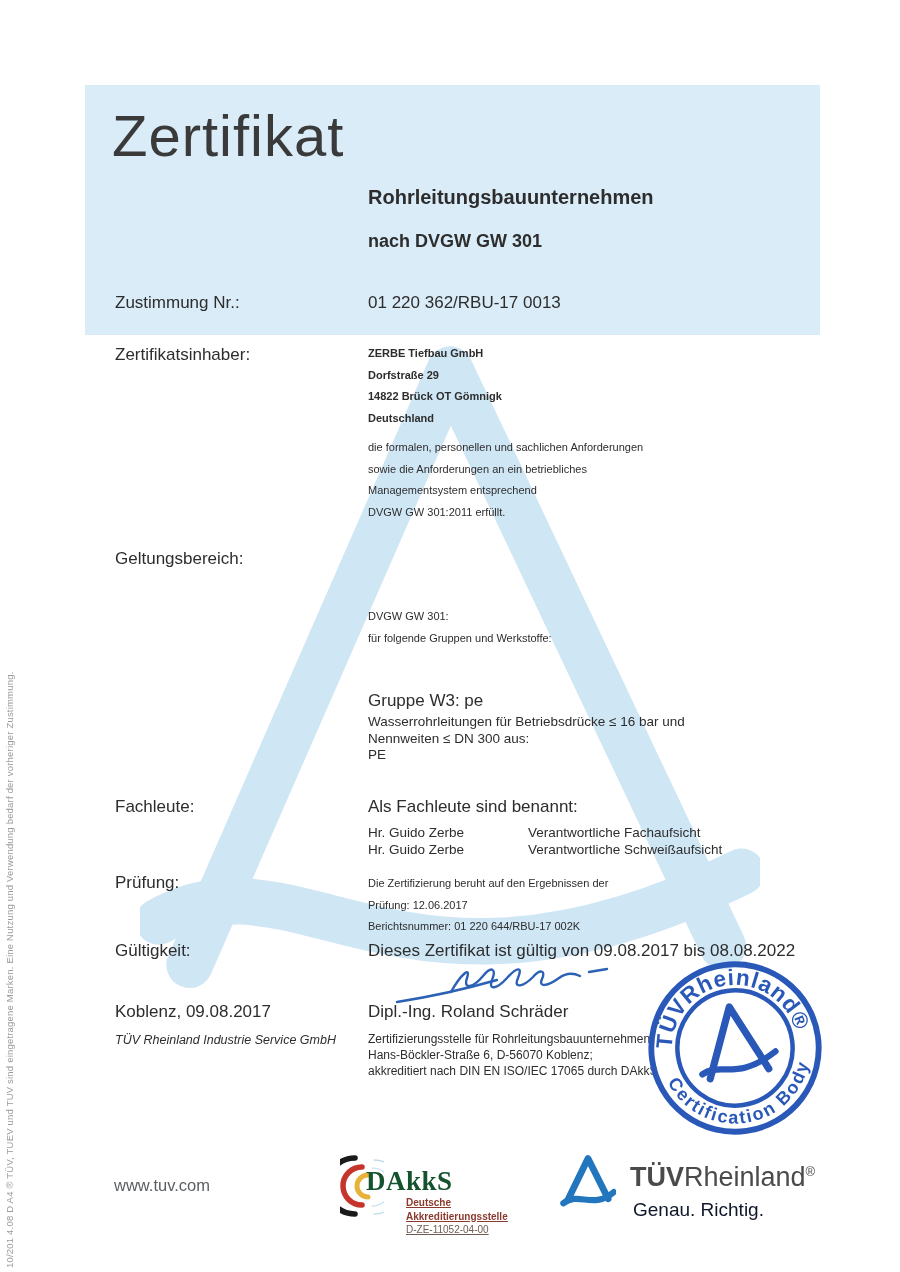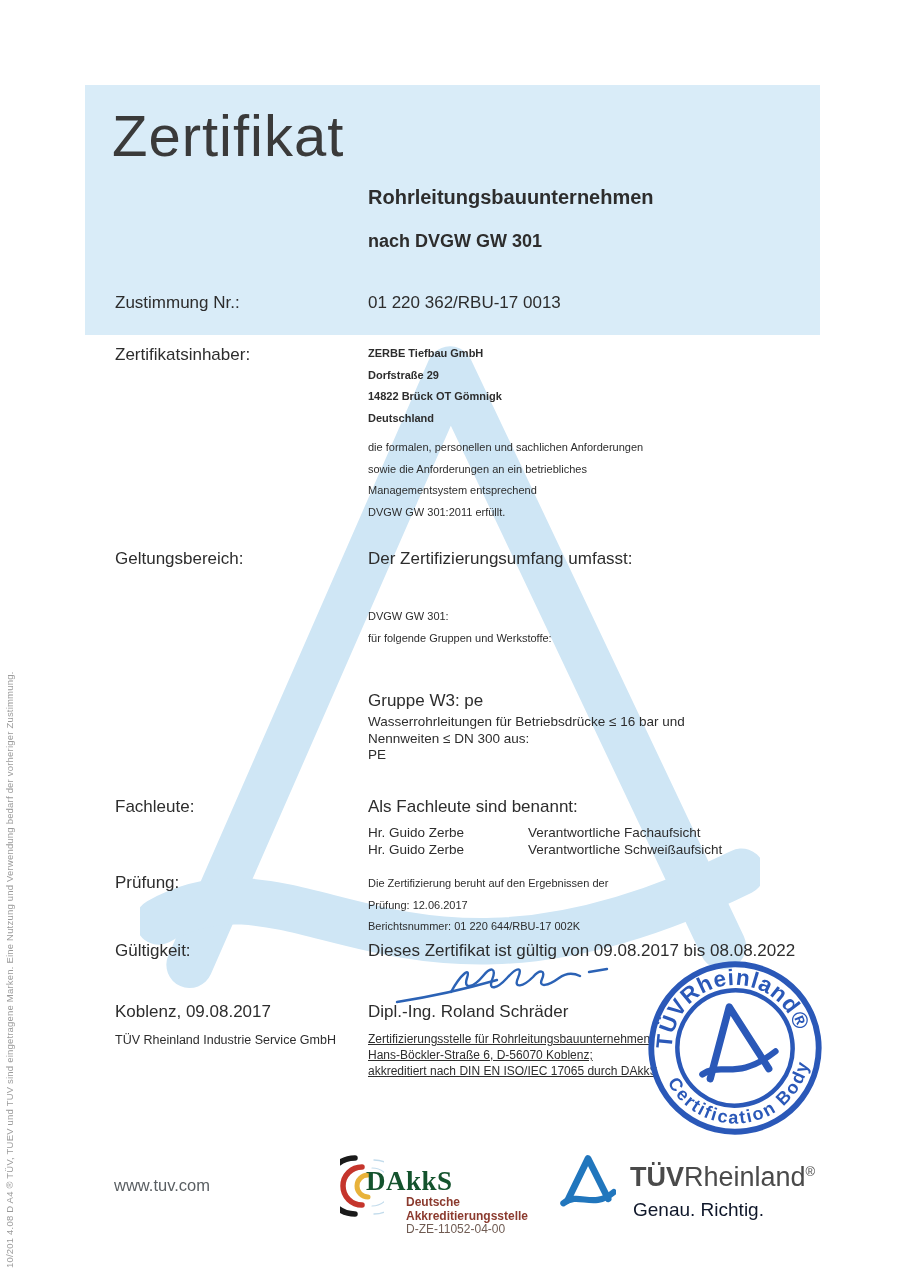--- a/index.html
+++ b/index.html
@@ -19,29 +19,29 @@
   .val{left:368px;font-size:17px;}
   .bold{font-weight:bold;}
   .lines p{margin:0;line-height:21.5px;font-size:11px;}
   .small-lines p{margin:0;line-height:16.5px;font-size:13.5px;}
   .tiny-lines p{margin:0;line-height:16px;font-size:12px;}
   .experts-grid{left:368px;top:824px;width:400px;font-size:13.5px;line-height:17px;
     display:grid;grid-template-columns:160px auto;}
   .sig{left:393px;top:958px;width:220px;height:48px;}
   .place-date{left:115px;top:1002px;font-size:17px;}
   .signer{left:368px;top:1002px;font-size:17px;}
-  .company{left:115px;top:1033px;font-size:12.5px;}
-  .body-block{left:368px;top:1031px;text-decoration:underline;}
+  .company{left:115px;top:1033px;font-size:12.5px;font-style:italic;}
+  .body-block{left:368px;top:1031px;}
   .seal{left:645px;top:958px;width:180px;height:180px;z-index:3;}
   .website{left:114px;top:1176px;font-size:16.5px;color:#5a5f63;}
   .dakks-arcs{left:340px;top:1152px;width:44px;height:72px;}
   .dakks-name{left:366px;top:1166px;font-family:"Liberation Serif","DejaVu Serif",serif;
     font-size:27px;font-weight:bold;color:#14532d;letter-spacing:.5px;}
   .dakks-sub{left:406px;top:1196px;color:#8b3a2e;}
-  .dakks-sub p{margin:0;font-size:12px;line-height:13.5px;font-weight:bold;}
+  .dakks-sub p{margin:0;font-size:10px;line-height:13.5px;font-weight:bold;text-decoration:underline;}
   .dakks-sub p.code{color:#6f5b52;font-weight:normal;}
   .tuv-tri{left:560px;top:1152px;width:56px;height:60px;}
   .tuv-brand{left:630px;top:1162px;font-size:27px;color:#4a4a4a;}
   .tuv-brand .b{font-weight:bold;}
   .tuv-brand sup{font-size:13px;}
   .tagline{left:633px;top:1199px;font-size:19px;color:#0f172a;}
   .side-note{
     left:4px;top:1268px;transform:rotate(-90deg);transform-origin:0 0;
     font-size:9.5px;color:#9a9a9a;white-space:nowrap;letter-spacing:.2px;
   }
@@ -74,21 +74,20 @@
   </div>
 
   <div class="abs val lines z1" style="top:437px">
     <p>die formalen, personellen und sachlichen Anforderungen</p>
     <p>sowie die Anforderungen an ein betriebliches</p>
     <p>Managementsystem entsprechend</p>
     <p>DVGW GW 301:2011 erfüllt.</p>
   </div>
 
   <div class="abs lbl z1" style="top:549px">Geltungsbereich:</div>
-  <div class="abs val z1" style="top:549px">Der Zertifizierungsumfang umfasst:</div>
 
   <div class="abs val lines z1" style="top:606px">
     <p>DVGW GW 301:</p>
     <p>für folgende Gruppen und Werkstoffe:</p>
   </div>
 
   <div class="abs val z1" style="top:691px">Gruppe W3: pe</div>
   <div class="abs val small-lines z1" style="top:714px">
     <p>Wasserrohrleitungen für Betriebsdrücke ≤ 16 bar und</p>
     <p>Nennweiten ≤ DN 300 aus:</p>

